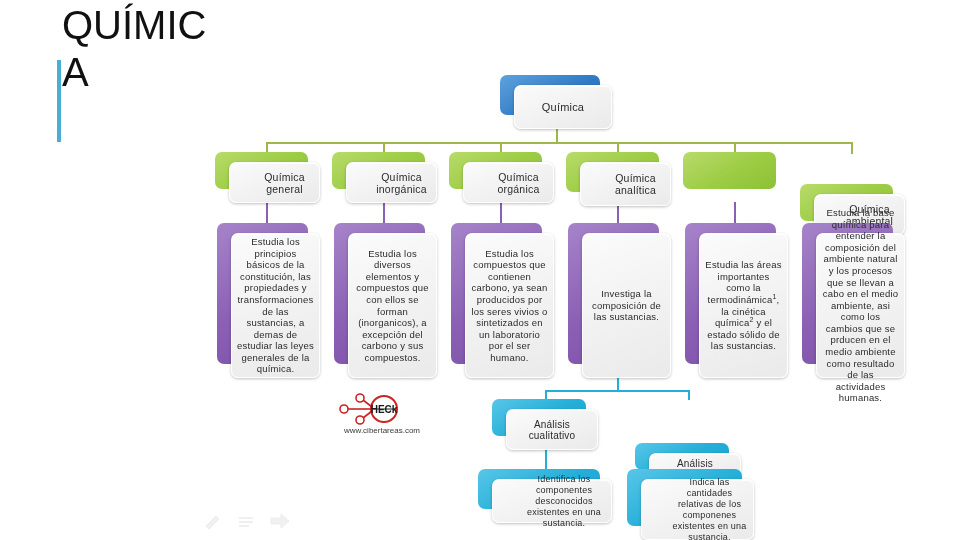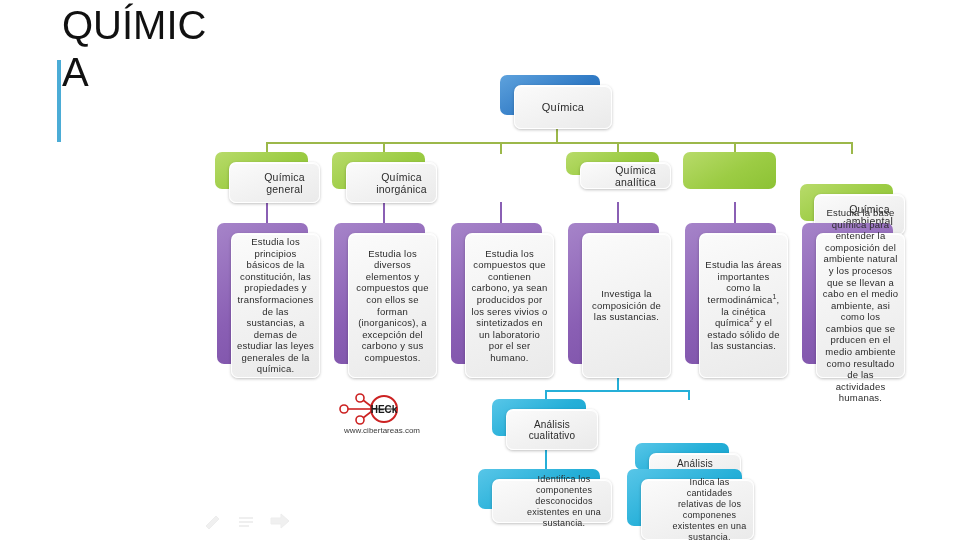--- a/index.html
+++ b/index.html
@@ -128,21 +128,27 @@
     <div class="front">
       <span class="txt">Química general</span>
     </div>
   </div>
   <div class="node n-green" style="left:332px;top:152px;width:105px;height:51px;">
     <div class="back"></div>
     <div class="front">
       <span class="txt">Química inorgánica</span>
     </div>
   </div>
-  <div class="node n-green" style="left:566px;top:152px;width:105px;height:37px;">
+  <div class="node n-green" style="left:449px;top:152px;width:105px;height:51px;">
+    <div class="back"></div>
+    <div class="front">
+      <span class="txt">Química orgánica</span>
+    </div>
+  </div>
+  <div class="node n-green" style="left:566px;top:152px;width:105px;height:54px;">
     <div class="back"></div>
     <div class="front">
       <span class="txt">Química analítica</span>
     </div>
   </div>
   <div class="node n-green" style="left:683px;top:152px;width:105px;height:51px;">
     <div class="back"></div>
   </div>
   <div class="node n-green" style="left:800px;top:152px;width:105px;height:51px;margin-top:32px;">
     <div class="back"></div>

